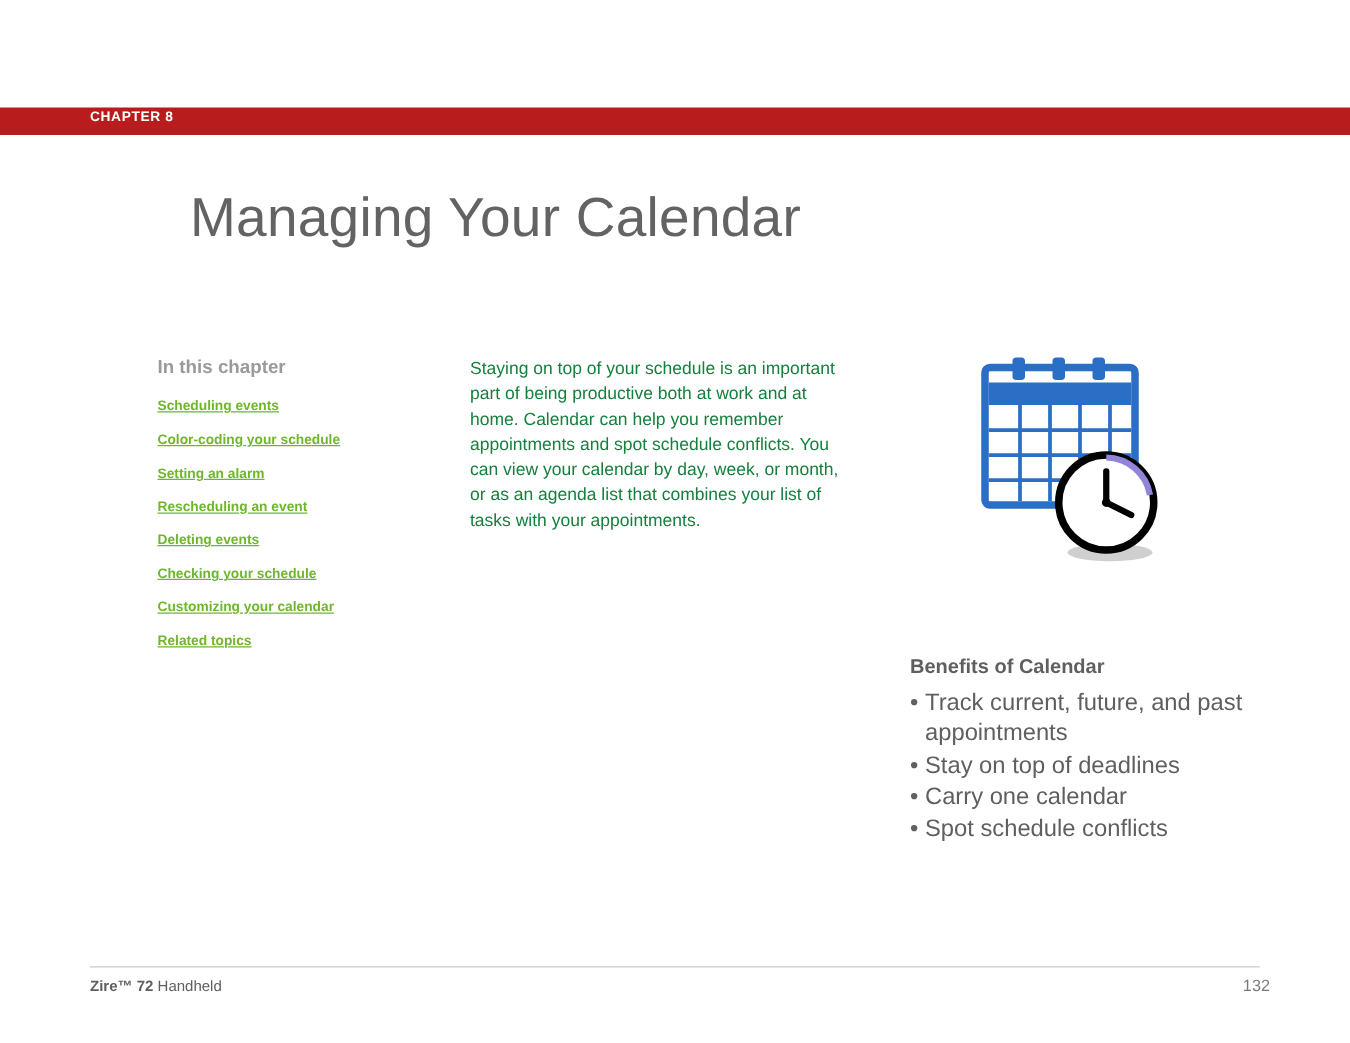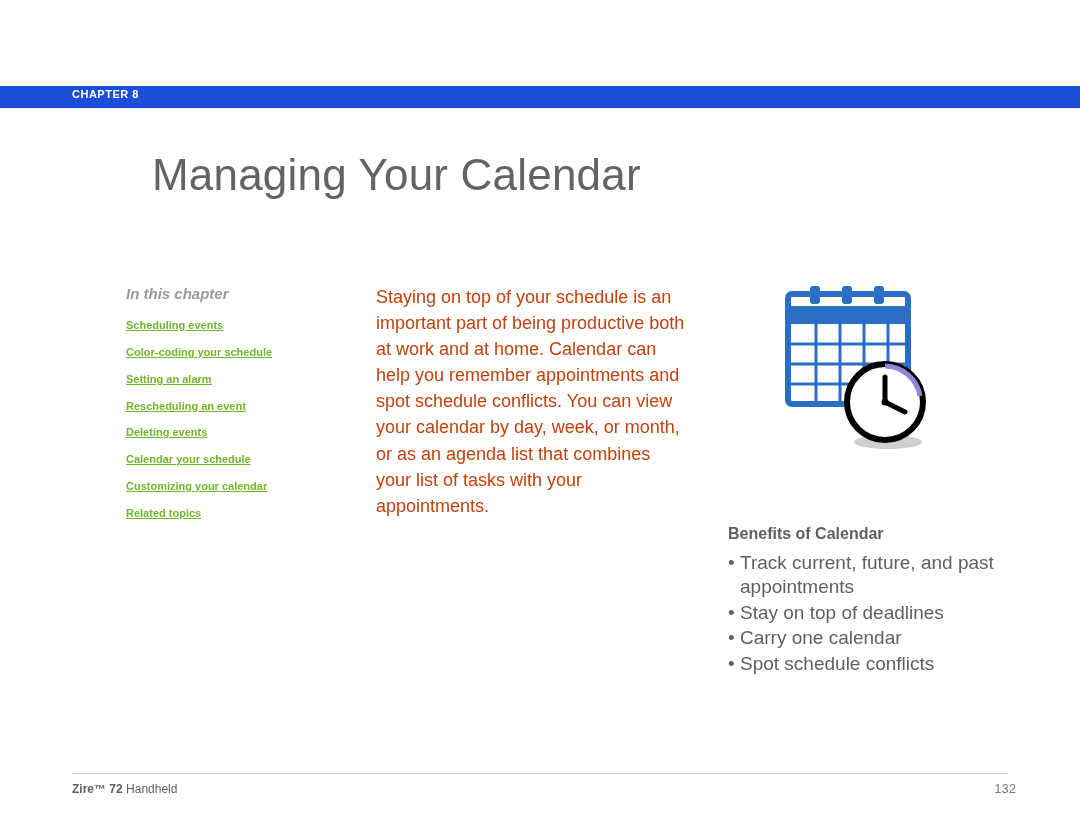--- a/index.html
+++ b/index.html
@@ -10,21 +10,21 @@
     font-family: "Helvetica Neue", Helvetica, Arial, sans-serif;
     color: #5f5f5f;
     position: relative;
   }
   .chapter-bar {
     position: absolute;
     top: 86px;
     left: 0;
     width: 100%;
     height: 22px;
-    background: #1d4ed8;
+    background: #b91c1c;
   }
   .chapter-label {
     position: absolute;
     left: 72px;
     top: 2px;
     color: #ffffff;
     font-size: 11px;
     font-weight: 700;
     letter-spacing: 0.5px;
     text-transform: uppercase;
@@ -42,40 +42,39 @@
     position: absolute;
     top: 285px;
     left: 126px;
     width: 200px;
   }
   .sidebar-heading {
     font-size: 15px;
     font-weight: 700;
     color: #9a9a9a;
     margin-bottom: 16px;
-    font-style: italic;
   }
   .toc-link {
     display: block;
     font-size: 11px;
     font-weight: 700;
     color: #6fb62c;
     text-decoration: underline;
     margin-bottom: 12px;
     line-height: 1.35;
     cursor: pointer;
   }
   .intro {
     position: absolute;
     top: 284px;
     left: 376px;
     width: 310px;
-    font-size: 18px;
+    font-size: 14px;
     line-height: 1.45;
-    color: #c2410c;
+    color: #15803d;
   }
   .illustration {
     position: absolute;
     top: 284px;
     left: 770px;
     width: 170px;
     height: 170px;
   }
   .benefits {
     position: absolute;
@@ -140,21 +139,21 @@
 
 <h1 class="page-title">Managing Your Calendar</h1>
 
 <nav class="sidebar">
   <div class="sidebar-heading">In this chapter</div>
   <a class="toc-link">Scheduling events</a>
   <a class="toc-link">Color-coding your schedule</a>
   <a class="toc-link">Setting an alarm</a>
   <a class="toc-link">Rescheduling an event</a>
   <a class="toc-link">Deleting events</a>
-  <a class="toc-link">Calendar your schedule</a>
+  <a class="toc-link">Checking your schedule</a>
   <a class="toc-link">Customizing your calendar</a>
   <a class="toc-link">Related topics</a>
 </nav>
 
 <p class="intro">Staying on top of your schedule is an important part of being productive both at work and at home. Calendar can help you remember appointments and spot schedule conflicts. You can view your calendar by day, week, or month, or as an agenda list that combines your list of tasks with your appointments.</p>
 
 <div class="illustration">
   <svg viewBox="0 0 170 170" width="170" height="170">
 
     <rect x="18" y="10" width="120" height="110" rx="4" fill="#ffffff" stroke="#2b6ec5" stroke-width="6"></rect>

